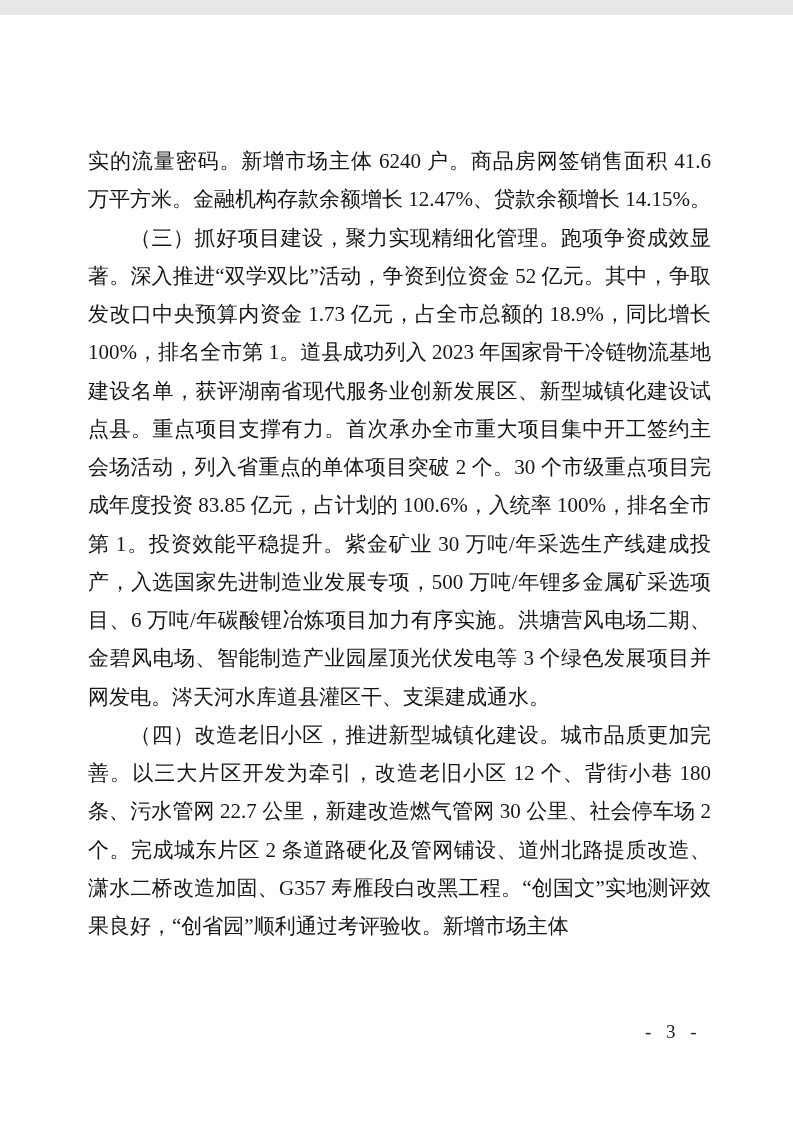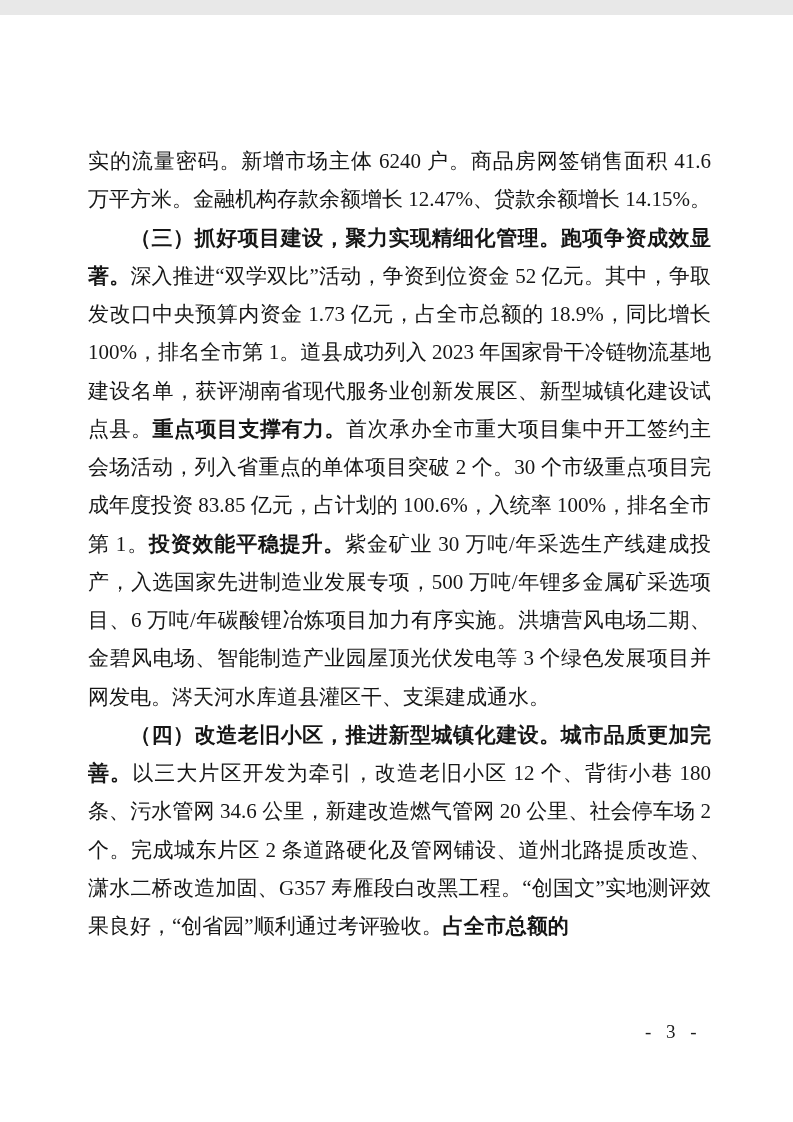--- a/index.html
+++ b/index.html
@@ -31,37 +31,37 @@
     margin: 0;
     padding: 0;
   }
   .para.indent {
     text-indent: 2em;
   }
   .run {
     font-weight: 400;
   }
   .run.bold {
-    font-weight: 700;
+    font-weight: 400;
   }
   .page-number {
     position: absolute;
     top: 1006px;
     left: 645px;
     width: 110px;
     color: #1d1d1d;
     font-size: 19px;
     letter-spacing: 5px;
     text-align: left;
     white-space: pre;
   }
 </style>
 </head>
 <body>
 
 <div class="page">
   <div class="report-body">
       <p class="para"><span class="run">实的流量密码。新增市场主体 6240 户。商品房网签销售面积 41.6 万平方米。金融机构存款余额增长 12.47%、贷款余额增长 14.15%。</span></p>
       <p class="para indent"><span class="run bold">（三）抓好项目建设，聚力实现精细化管理。</span><span class="run bold">跑项争资成效显著。</span><span class="run">深入推进“双学双比”活动，争资到位资金 52 亿元。其中，争取发改口中央预算内资金 1.73 亿元，占全市总额的 18.9%，同比增长 100%，排名全市第 1。道县成功列入 2023 年国家骨干冷链物流基地建设名单，获评湖南省现代服务业创新发展区、新型城镇化建设试点县。</span><span class="run bold">重点项目支撑有力。</span><span class="run">首次承办全市重大项目集中开工签约主会场活动，列入省重点的单体项目突破 2 个。30 个市级重点项目完成年度投资 83.85 亿元，占计划的 100.6%，入统率 100%，排名全市第 1。</span><span class="run bold">投资效能平稳提升。</span><span class="run">紫金矿业 30 万吨/年采选生产线建成投产，入选国家先进制造业发展专项，500 万吨/年锂多金属矿采选项目、6 万吨/年碳酸锂冶炼项目加力有序实施。洪塘营风电场二期、金碧风电场、智能制造产业园屋顶光伏发电等 3 个绿色发展项目并网发电。涔天河水库道县灌区干、支渠建成通水。</span></p>
-      <p class="para indent"><span class="run bold">（四）改造老旧小区，推进新型城镇化建设。</span><span class="run bold">城市品质更加完善。</span><span class="run">以三大片区开发为牵引，改造老旧小区 12 个、背街小巷 180 条、污水管网 34.6 公里，新建改造燃气管网 20 公里、社会停车场 2 个。完成城东片区 2 条道路硬化及管网铺设、道州北路提质改造、潇水二桥改造加固、G357 寿雁段白改黑工程。“创国文”实地测评效果良好，“创省园”顺利通过考评验收。</span><span class="run bold">占全市总额的</span></p>
+      <p class="para indent"><span class="run bold">（四）改造老旧小区，推进新型城镇化建设。</span><span class="run bold">城市品质更加完善。</span><span class="run">以三大片区开发为牵引，改造老旧小区 12 个、背街小巷 180 条、污水管网 22.7 公里，新建改造燃气管网 30 公里、社会停车场 2 个。完成城东片区 2 条道路硬化及管网铺设、道州北路提质改造、潇水二桥改造加固、G357 寿雁段白改黑工程。“创国文”实地测评效果良好，“创省园”顺利通过考评验收。</span><span class="run bold">新增市场主体</span></p>
     </div>
   <div class="page-number">- 3 -</div>
 </div>
 
 </body></html>

